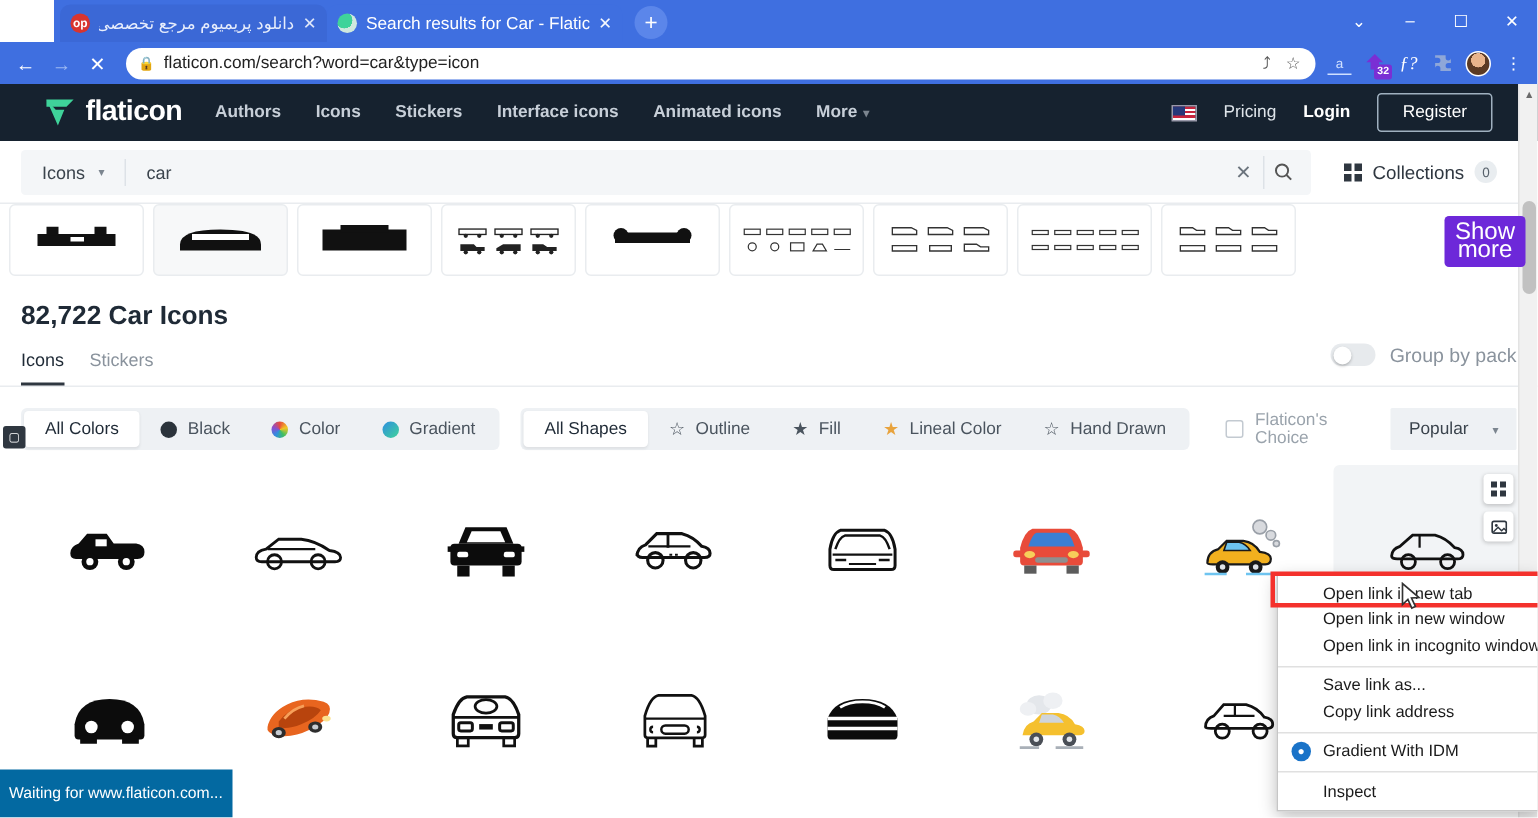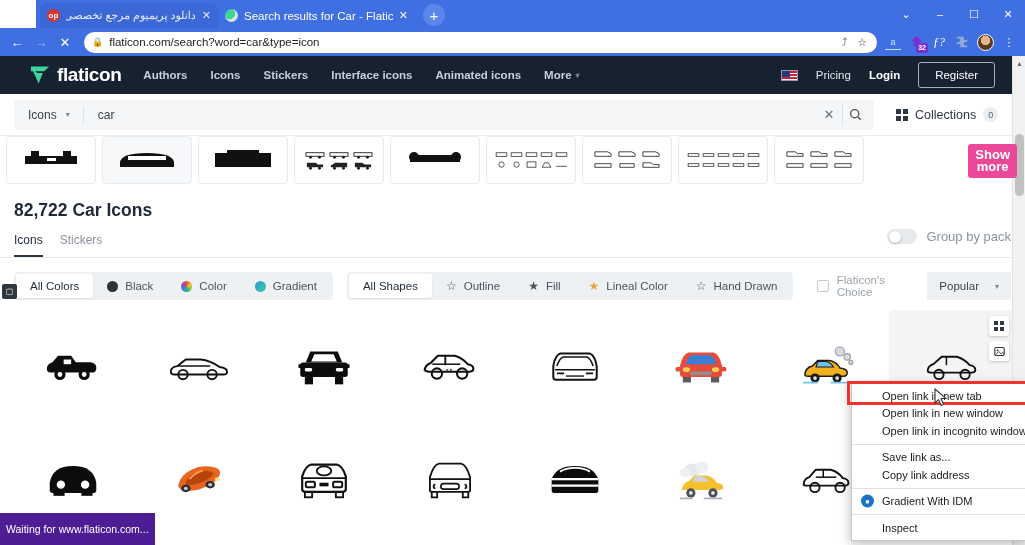--- a/index.html
+++ b/index.html
@@ -161,23 +161,23 @@
     width: 90px; height: 48px; border: 1px solid #e9ecef; border-radius: 4px;
     background: #fff; display: flex; align-items: center; justify-content: center;
     flex: 0 0 90px; overflow: hidden; cursor: pointer;
   }
   .pack-card.hl { background: #f7f8f9; }
   .pack-mini { display: grid; gap: 2px; }
   .pack-mini.g3 { grid-template-columns: repeat(3, 1fr); }
   .pack-mini.g5 { grid-template-columns: repeat(5, 1fr); }
   .pack-mini svg { display: block; }
   .showmore-tip {
-    position: absolute; right: 8px; top: 8px; background: #ec4899; color: #fff;
-    font-size: 13px; line-height: 12px; text-align: center; padding: 5px 7px;
-    border-radius: 3px; font-weight: bold; z-index: 6; cursor: pointer;
+    position: absolute; right: 8px; top: 8px; background: #6d28d9; color: #fff;
+    font-size: 16px; line-height: 12px; text-align: center; padding: 5px 7px;
+    border-radius: 3px; font-weight: normal; z-index: 6; cursor: pointer;
   }
 
   
   .results-head { padding: 14px 14px 0; }
   .results-title { font-size: 17.5px; font-weight: bold; color: #1f2a36; }
   .subtabs { display: flex; gap: 17px; margin-top: 12px; position: relative; }
   .subtab {
     font-size: 12px; color: #8892 9c; color: #8a939d; padding-bottom: 8px;
     cursor: pointer; border-bottom: 2px solid transparent;
   }
@@ -298,21 +298,21 @@
     border: 3px solid #f4312c; z-index: 45; pointer-events: none;
   }
   .cursor {
     position: absolute; left: 934px; top: 388px; z-index: 50;
     pointer-events: none;
   }
 
   
   .statusbar {
     position: absolute; left: 0; bottom: 0; height: 16px;
-    background: #4c1d95; color: #fff; font-size: 10.5px;
+    background: #0369a1; color: #fff; font-size: 10.5px;
     display: flex; align-items: center; padding: 16px 6px; z-index: 30;
   }
 </style>
 </head>
 <body>
 
 <div id="app">
 
   <div class="chrome-tabstrip">
     <div class="tab inactive">

